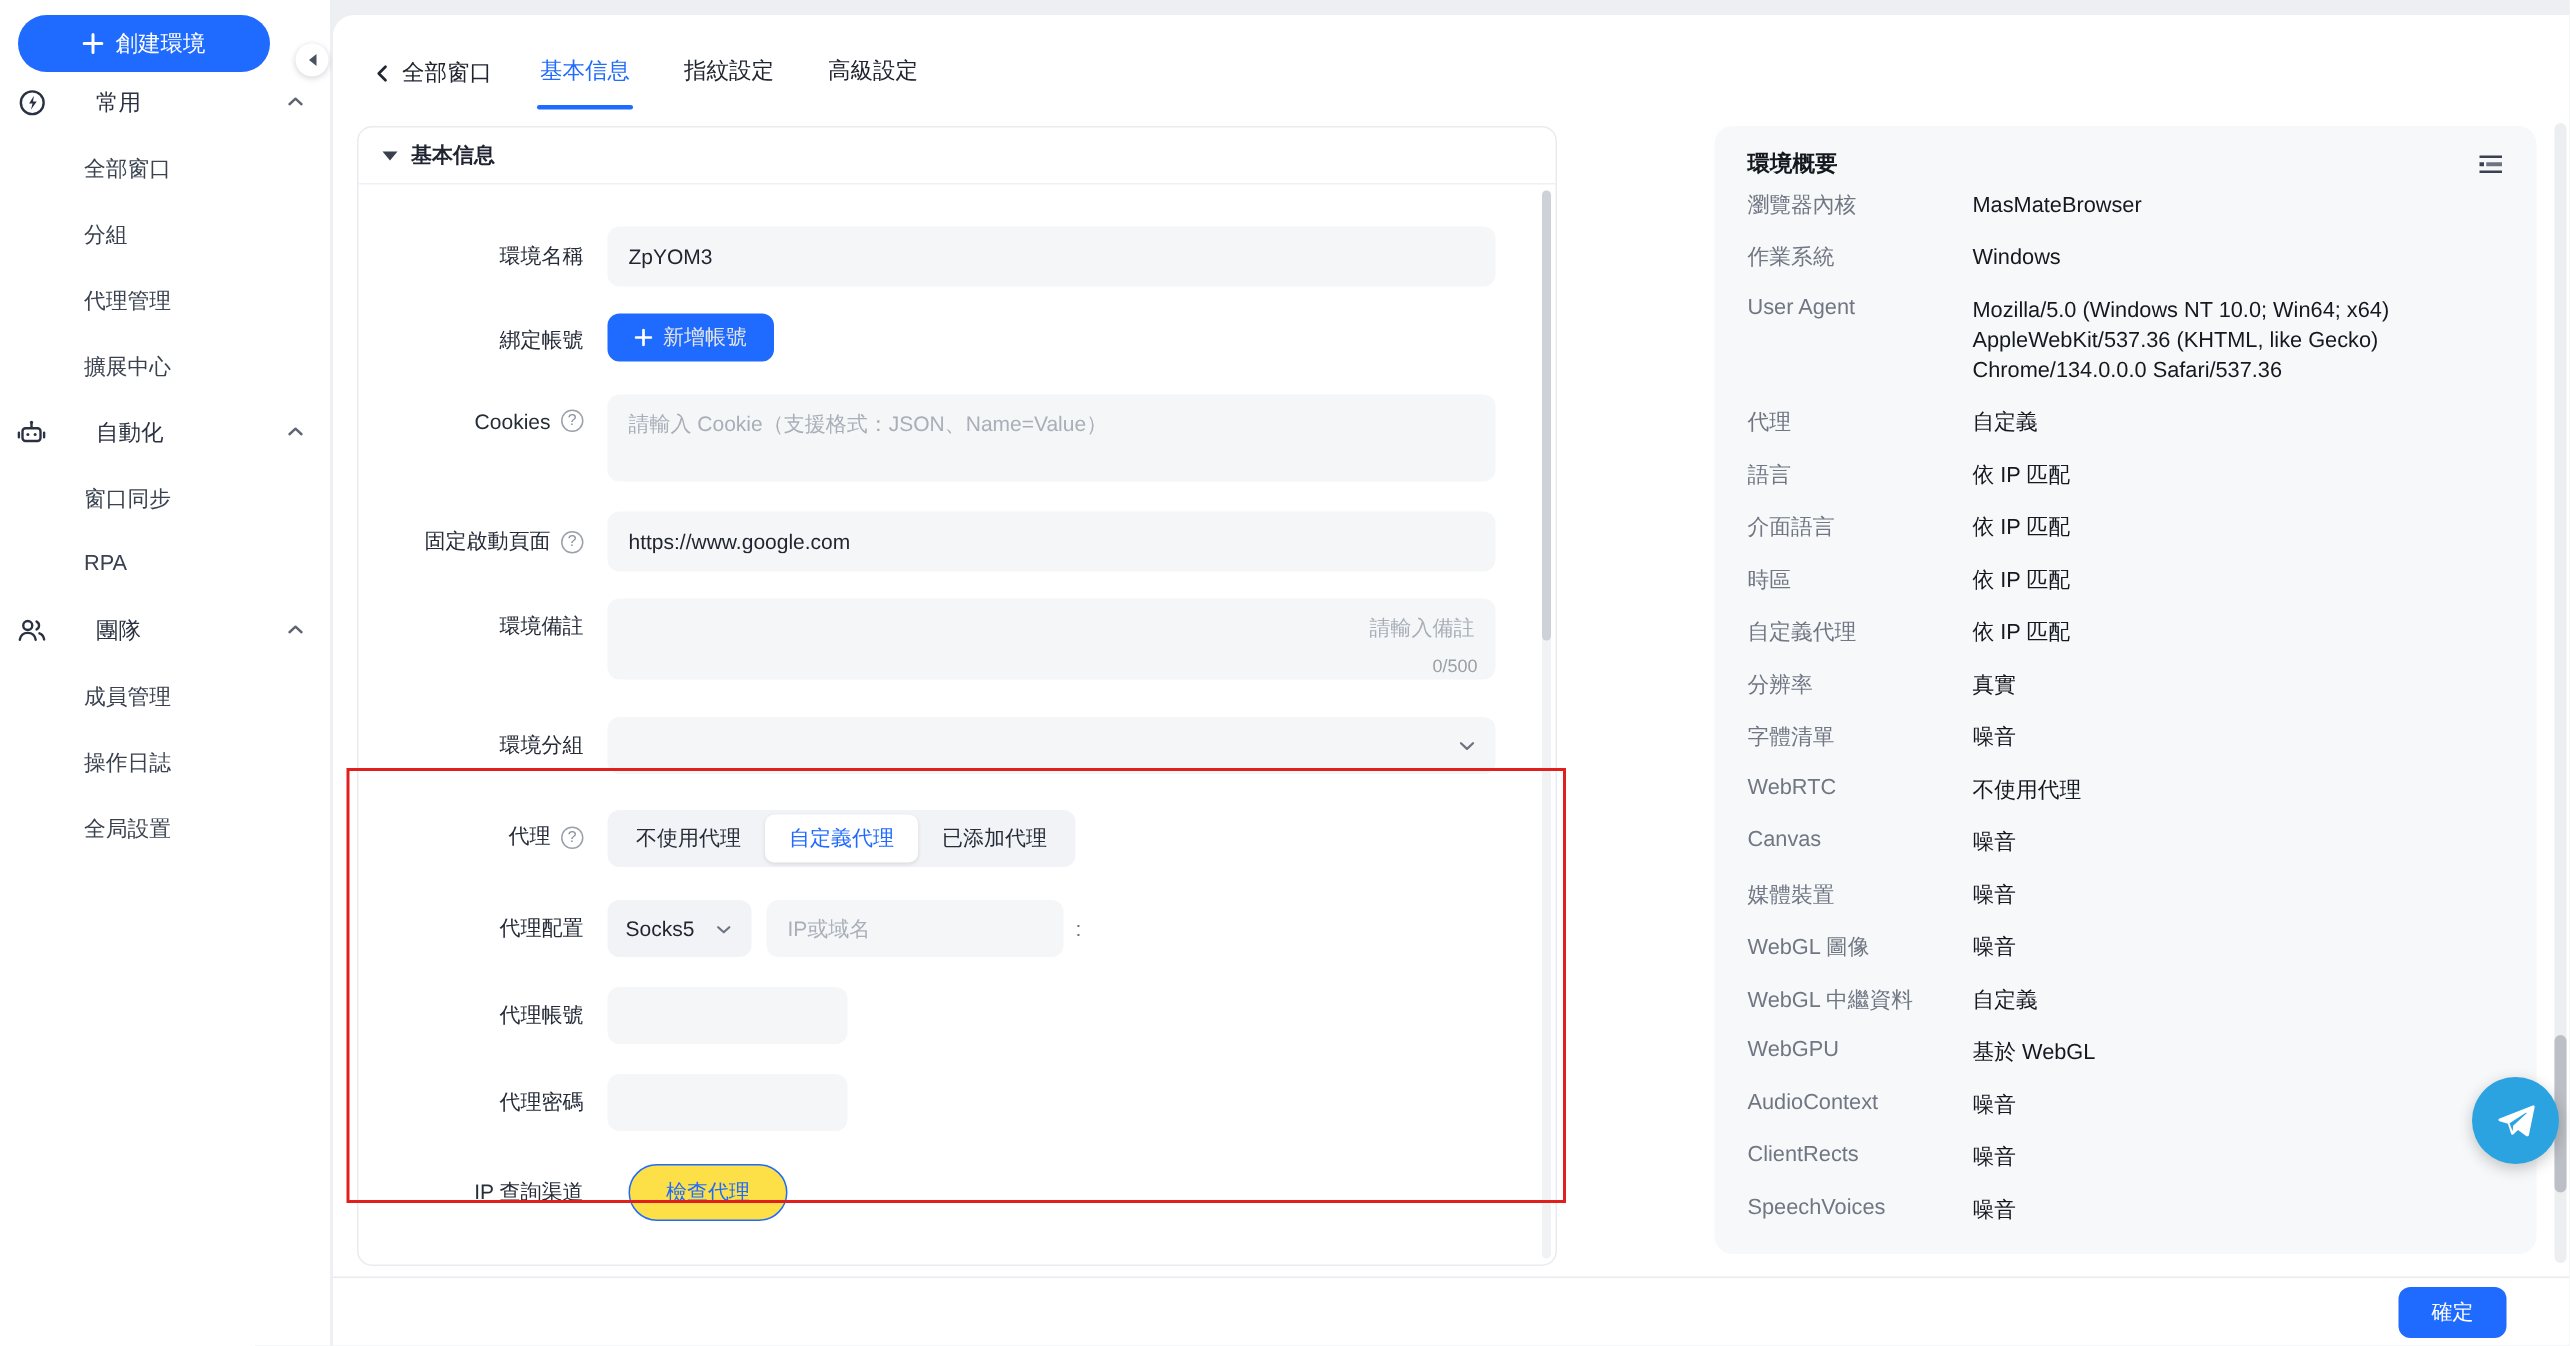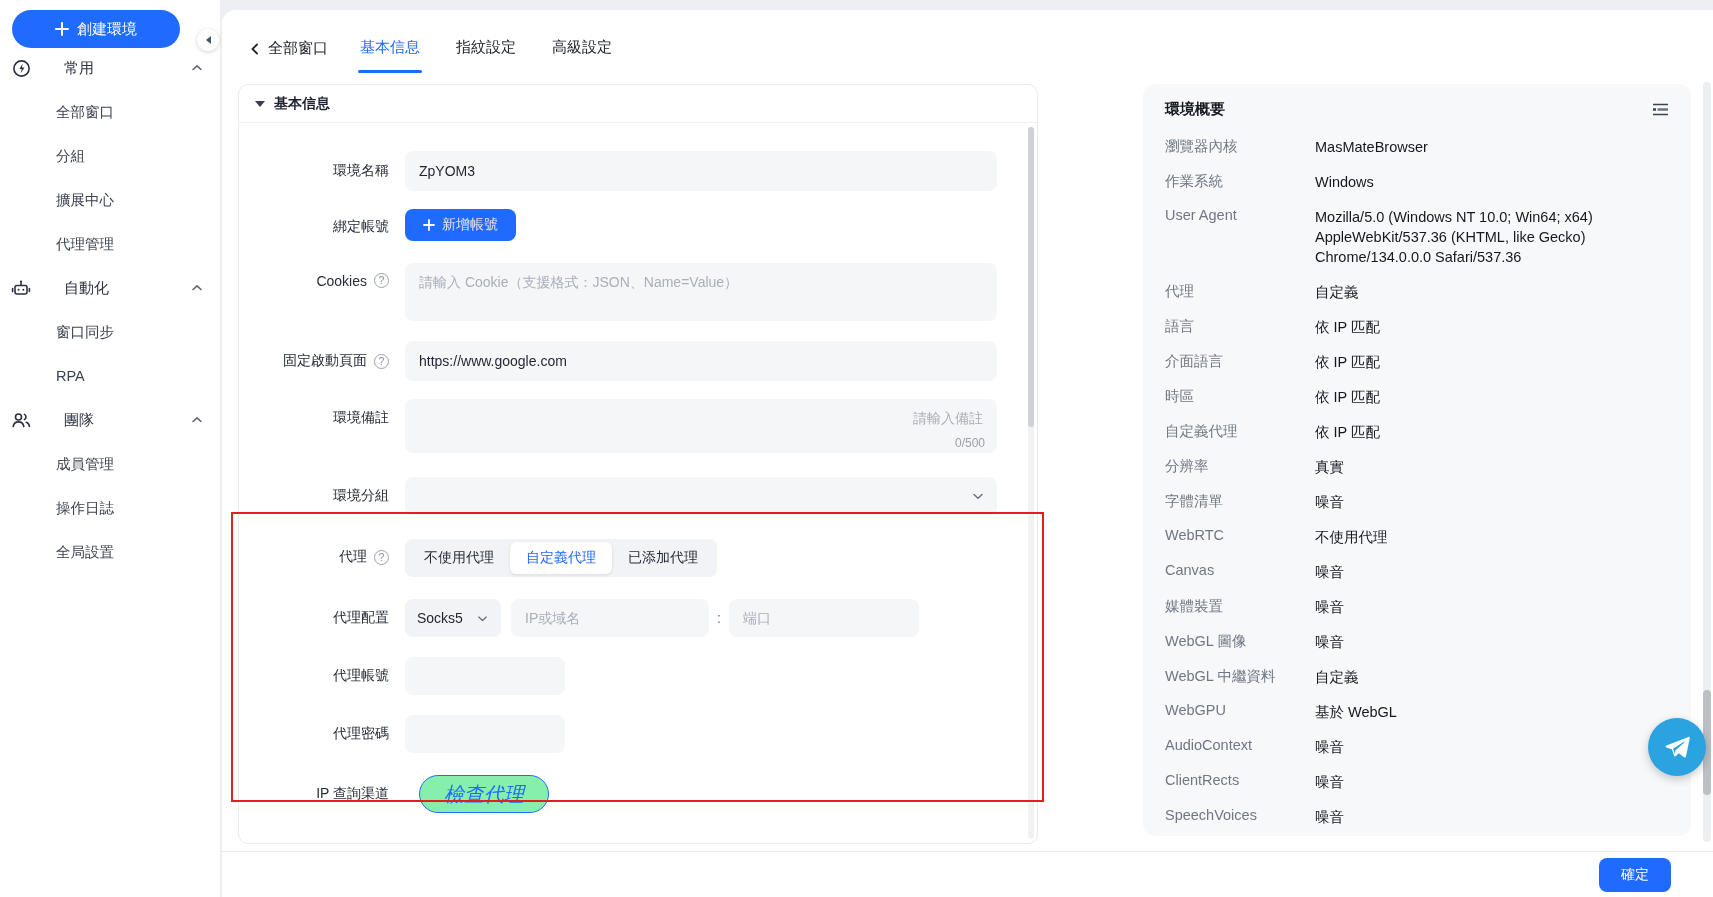--- a/index.html
+++ b/index.html
@@ -56,36 +56,36 @@
   .input::placeholder{color:var(--ph);}
   textarea.input{padding:10px 14px;resize:none;line-height:1.4;}
   .w-full{width:592px;}
   .btn-blue{background:var(--blue);color:#e5e5e5;border:none;border-radius:8px;height:32px;padding:0 18px;font-size:14px;
     display:inline-flex;align-items:center;gap:7px;cursor:pointer;}
   .select{background:var(--select-bg);border-radius:8px;height:38px;display:inline-flex;align-items:center;
     justify-content:space-between;padding:0 12px;font-size:14px;color:var(--ink);cursor:pointer;gap:8px;}
   .seg{display:inline-flex;background:var(--select-bg);border-radius:8px;padding:3px;}
   .seg-opt{padding:7px 16px;font-size:14px;color:#262c38;border-radius:6px;cursor:pointer;white-space:nowrap;}
   .seg-opt.active{background:#fff;color:var(--blue);box-shadow:0 1px 3px rgba(15,23,42,.12);}
-  .btn-outline{border:1px solid var(--blue);color:var(--blue);background:#86efac;border-radius:19px;height:38px;
-    padding:0 24px;font-size:20px;cursor:pointer;font-style:italic;}
+  .btn-outline{border:1px solid var(--blue);color:var(--blue);background:#fde047;border-radius:19px;height:38px;
+    padding:0 24px;font-size:14px;cursor:pointer;}
   .remark-wrap{position:relative;display:inline-block;}
   .counter{position:absolute;right:12px;bottom:7px;font-size:12px;color:#9aa0a6;}
   .colon{align-self:center;color:#6b7280;font-size:14px;margin:0 2px;}
 
   .red-box{position:absolute;left:9px;top:502px;width:813px;height:290px;border:2px solid var(--red);z-index:5;pointer-events:none;}
 
   
   .card-scroll{position:absolute;right:3px;top:42px;width:6px;height:712px;background:#f1f2f4;border-radius:3px;}
   .card-scroll .thumb{position:absolute;left:0;top:0;width:6px;height:300px;background:#ced2d8;border-radius:3px;}
 
   
   .summary{position:absolute;left:921px;top:74px;width:548px;height:752px;background:#f7f8fa;border-radius:12px;
     padding:16px 22px;overflow:hidden;}
-  .s-head{display:flex;justify-content:space-between;align-items:center;margin-bottom:10px;}
+  .s-head{display:flex;justify-content:space-between;align-items:center;}
   .s-title{font-size:15px;font-weight:700;color:#14181f;}
   .s-row{display:flex;padding:7.5px 0;font-size:14.5px;}
   .s-label{width:150px;flex:none;color:var(--muted);}
   .s-value{color:#14181f;line-height:1.38;flex:1;}
 
   
   .win-scroll{position:absolute;right:2px;top:72px;width:8px;height:760px;background:#eceef0;border-radius:4px;}
   .win-scroll .thumb{position:absolute;left:0;top:608px;width:8px;height:105px;background:#bcc0c6;border-radius:4px;}
 
   
@@ -119,22 +119,22 @@
             </svg>
         </span>
         <span class="nlabel">常用</span>
         <svg width="14" height="14" viewBox="0 0 14 14">
             <path d="M3 8.5 7 4.8l4 3.7" fill="none" stroke="#5f6672" stroke-width="1.6" stroke-linecap="round" stroke-linejoin="round"></path>
           </svg>
       </div>
       <div>
           <div class="nav-item">全部窗口</div>
           <div class="nav-item">分組</div>
+          <div class="nav-item">代理管理</div>
           <div class="nav-item">擴展中心</div>
-          <div class="nav-item">代理管理</div>
         </div>
 
       <div class="nav-head">
         <span class="nicon">
           <svg width="20" height="19" viewBox="0 0 20 19">
               <rect x="4" y="6.5" width="12" height="8.5" rx="2" fill="none" stroke="#2a3140" stroke-width="1.6"></rect>
               <path d="M10 3.2v3.3" stroke="#2a3140" stroke-width="1.6"></path>
               <circle cx="10" cy="2.6" r="1.1" fill="#2a3140"></circle>
               <circle cx="7.6" cy="10.7" r="1" fill="#2a3140"></circle>
               <circle cx="12.4" cy="10.7" r="1" fill="#2a3140"></circle>
@@ -266,21 +266,20 @@
         <div class="frow" style="margin-bottom:20px">
           <span class="flabel" style="height:38px">代理配置</span>
           <span class="select" style="width:96px">
             <span>Socks5</span>
             <svg width="13" height="13" viewBox="0 0 14 14">
                 <path d="M3 5.5 7 9.2l4-3.7" fill="none" stroke="#6b7280" stroke-width="1.5" stroke-linecap="round" stroke-linejoin="round"></path>
               </svg>
           </span>
           <input class="input" style="width: 198px; height: 38px; margin-left: 10px;" placeholder="IP或域名">
           <span class="colon" style="margin:0 8px">:</span>
-          <input class="input" style="width: 190px; height: 38px;" placeholder="端口">
         </div>
 
         <div class="frow" style="margin-bottom:20px">
           <span class="flabel" style="height:38px">代理帳號</span>
           <input class="input" style="width: 160px; height: 38px;" value="">
         </div>
 
         <div class="frow" style="margin-bottom:22px">
           <span class="flabel" style="height:38px">代理密碼</span>
           <input class="input" style="width: 160px; height: 38px;" value="">

